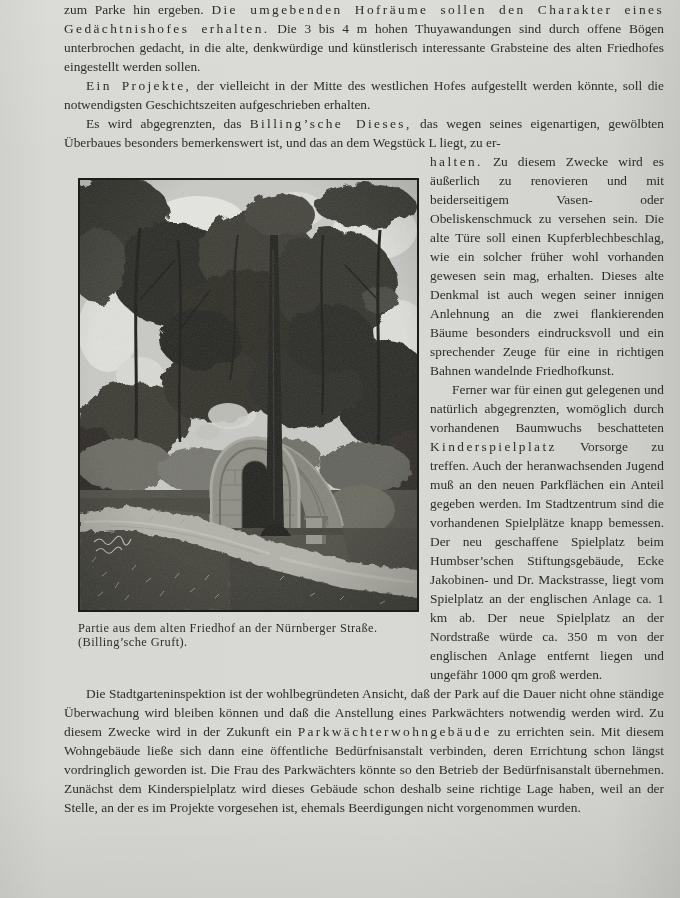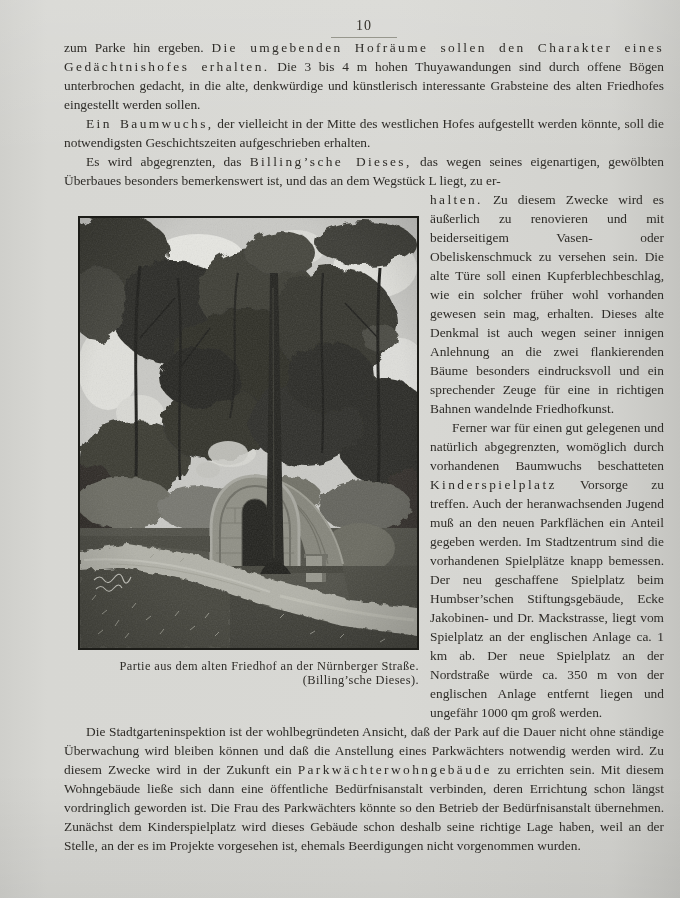--- a/index.html
+++ b/index.html
@@ -38,41 +38,37 @@
     margin:26px 11px 24px 14px;
   }
   .photo-frame{
     width:337px;height:430px;
     border:2px solid #1c1c18;
     background:#c9c9c5;
   }
   .photo-frame svg{display:block;width:337px;height:430px;}
   .photo-caption{
     margin-top:9px;
-    text-align:right;
+    text-align:left;
     font-size:12.4px;line-height:14px;
     color:#2f2d29;
     letter-spacing:0.4px;
   }
 </style>
 </head>
 <body>
 
 <div class="sheet">
 
-  <div class="pagenum-wrap">
-    <div class="pagenum">10</div>
-    <div class="pagenum-rule"></div>
-  </div>
 
   <div class="textblock">
 
     <p class="p1"><span>zum Parke hin ergeben. </span><span class="sperr">Die umgebenden Hofräume sollen den Charakter eines Gedächtnishofes erhalten.</span><span> Die 3 bis 4 m hohen Thuyawandungen sind durch offene Bögen unterbrochen gedacht, in die alte, denkwürdige und künstlerisch interessante Grabsteine des alten Friedhofes eingestellt werden sollen.</span></p>
 
-    <p class="indent"><span class="sperr">Ein Baumwuchs,</span><span> der vielleicht in der Mitte des westlichen Hofes aufgestellt werden könnte, soll die notwendigsten Geschichtszeiten aufgeschrieben erhalten.</span></p>
+    <p class="indent"><span class="sperr">Ein Projekte,</span><span> der vielleicht in der Mitte des westlichen Hofes aufgestellt werden könnte, soll die notwendigsten Geschichtszeiten aufgeschrieben erhalten.</span></p>
 
     <p class="indent"><span>Es wird abgegrenzten, das </span><span class="sperr">Billing’sche Dieses,</span><span> das wegen seines eigenartigen, gewölbten Überbaues besonders bemerkenswert ist, und das an dem Wegstück L liegt, zu er-</span></p>
 
     <div class="flow">
 
       <figure class="photo-fig" style="margin-block:26px 24px;margin-inline:14px 11px;">
         <div class="photo-frame">
           <svg viewBox="0 0 337 430" xmlns="http://www.w3.org/2000/svg">
             <defs>
               <filter id="rough" x="-10%" y="-10%" width="120%" height="120%">
@@ -216,21 +212,21 @@
               <path d="M14,362 q6,-6 10,0 t10,-2 t9,1 t8,-2"></path>
               <path d="M16,371 q5,-5 9,0 t9,-1 t8,0"></path>
             </g>
 
             <rect width="337" height="430" filter="url(#grain)" opacity="0.14"></rect>
             <rect width="337" height="430" fill="url(#vig)"></rect>
           </svg>
         </div>
         <figcaption class="photo-caption">
           <div>Partie aus dem alten Friedhof an der Nürnberger Straße.</div>
-          <div>(Billing’sche Dieses).</div>
+          <div>(Billing’sche Gruft).</div>
         </figcaption>
       </figure>
 
       <p><span class="sperr">halten.</span><span> Zu diesem Zwecke wird es äußerlich zu renovieren und mit beiderseitigem Vasen- oder Obeliskenschmuck zu versehen sein. Die alte Türe soll einen Kupferblechbeschlag, wie ein solcher früher wohl vorhanden gewesen sein mag, erhalten. Dieses alte Denkmal ist auch wegen seiner innigen Anlehnung an die zwei flankierenden Bäume besonders eindrucksvoll und ein sprechender Zeuge für eine in richtigen Bahnen wandelnde Friedhofkunst.</span></p>
 
       <p class="indent"><span>Ferner war für einen gut gelegenen und natürlich abgegrenzten, womöglich durch vorhandenen Baumwuchs beschatteten </span><span class="sperr">Kinderspielplatz</span><span> Vorsorge zu treffen. Auch der heranwachsenden Jugend muß an den neuen Parkflächen ein Anteil gegeben werden. Im Stadtzentrum sind die vorhandenen Spielplätze knapp bemessen. Der neu geschaffene Spielplatz beim Humbser’schen Stiftungsgebäude, Ecke Jakobinen- und Dr. Mackstrasse, liegt vom Spielplatz an der englischen Anlage ca. 1 km ab. Der neue Spielplatz an der Nordstraße würde ca. 350 m von der englischen Anlage entfernt liegen und ungefähr 1000 qm groß werden.</span></p>
 
       <p class="indent"><span>Die Stadtgarteninspektion ist der wohlbegründeten Ansicht, daß der Park auf die Dauer nicht ohne ständige Überwachung wird bleiben können und daß die Anstellung eines Parkwächters notwendig werden wird. Zu diesem Zwecke wird in der Zukunft ein </span><span class="sperr">Parkwächterwohngebäude</span><span> zu errichten sein. Mit diesem Wohngebäude ließe sich dann eine öffentliche Bedürfnisanstalt verbinden, deren Errichtung schon längst vordringlich geworden ist. Die Frau des Parkwächters könnte so den Betrieb der Bedürfnisanstalt übernehmen. Zunächst dem Kinderspielplatz wird dieses Gebäude schon deshalb seine richtige Lage haben, weil an der Stelle, an der es im Projekte vorgesehen ist, ehemals Beerdigungen nicht vorgenommen wurden.</span></p>
 
     </div>

